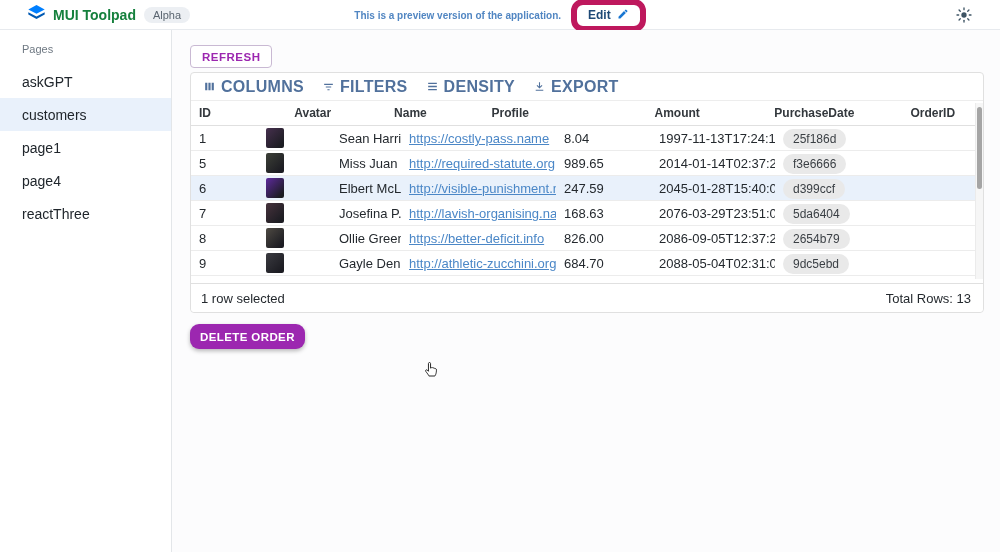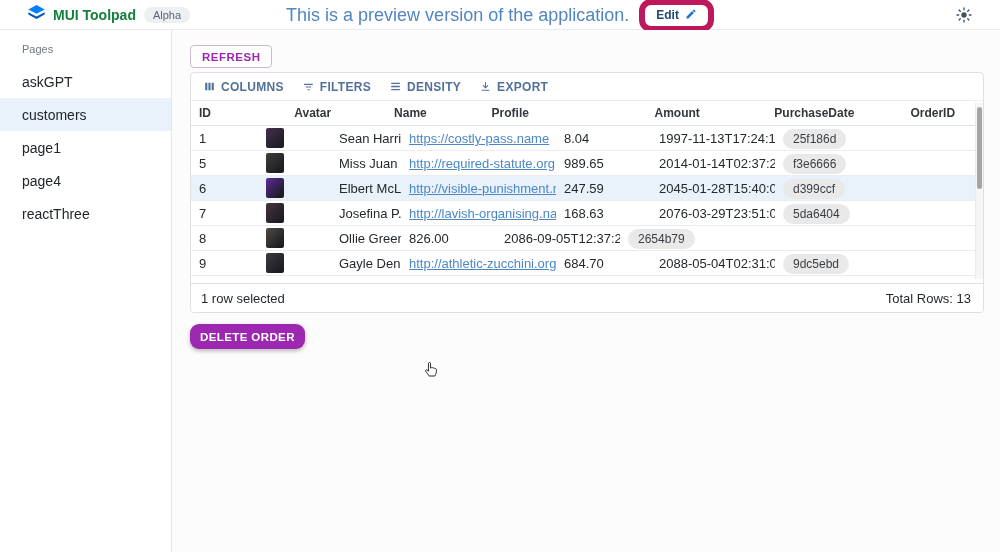--- a/index.html
+++ b/index.html
@@ -6,21 +6,21 @@
   html,body { width:1000px; height:552px; font-family:"Liberation Sans", sans-serif; background:#fff; overflow:hidden; position:relative; }
 
   
   .topbar { position:absolute; top:0; left:0; width:1000px; height:30px; background:#fff;
             border-bottom:1px solid #e7eaee; display:flex; align-items:center; }
   .brand { display:flex; align-items:center; gap:8px; margin-left:28px; }
   .brand-title { color:#15803d; font-weight:bold; font-size:14px; }
   .alpha-badge { background:#eceff3; color:#5a6570; font-size:11px; padding:2px 9px; border-radius:10px; }
   .topbar-center { position:absolute; left:0; right:0; top:0; height:30px; display:flex; align-items:center; justify-content:center; gap:10px; pointer-events:none; }
   .topbar-center > * { pointer-events:auto; }
-  .preview-text { color:#5186c2; font-size:18px; }
+  .preview-text { color:#5186c2; font-size:10px;font-weight:bold; }
   .edit-btn { display:flex; align-items:center; gap:6px; border:6px solid #be185d; border-radius:12px;
               background:#fff; color:#1e4976; font-size:12px; font-weight:bold; padding:3px 11px; cursor:pointer; }
   .theme-toggle { position:absolute; right:28px; top:7px; width:16px; height:16px; cursor:pointer; }
 
   
   .sidebar { position:absolute; top:30px; left:0; width:172px; height:522px; background:#fff; border-right:1px solid #e3e6e9; }
   .sidebar-section { color:#6e7882; font-size:11px; margin:13px 0 0 22px; }
   .sidebar-list { margin-top:10px; }
   .sidebar-item { height:33px; display:flex; align-items:center; padding-left:22px; font-size:14px; color:#20262c; cursor:pointer; }
   .sidebar-item.selected { background:#e9f1fb; }
@@ -30,21 +30,21 @@
 
   .refresh-btn { position:absolute; left:18px; top:15px; height:23px; padding:0 11px; background:#fff;
                  border:1px solid #c9b9d3; border-radius:4px; color:#9c27b0; font-size:11.5px; font-weight:bold;
                  letter-spacing:0.5px; cursor:pointer; font-family:"Liberation Sans", sans-serif; }
 
   .grid { position:absolute; left:18px; top:42px; width:794px; height:241px; background:#fff;
           border:1px solid #e0e0e0; border-radius:4px; }
 
   .grid-toolbar { height:28px; display:flex; align-items:center; gap:4px; padding-left:5px; border-bottom:1px solid #ededed; }
   .tb-btn { display:flex; align-items:center; gap:5px; border:none; background:transparent; color:#51719c;
-            font-size:12px; font-weight:bold; letter-spacing:0.3px; padding:4px 7px; cursor:pointer;
+            font-size:16px; font-weight:bold; letter-spacing:0.3px; padding:4px 7px; cursor:pointer;
             font-family:"Liberation Sans", sans-serif; }
   .tb-btn svg { display:block; }
 
   .grid-header { height:25px; display:flex; border-bottom:1px solid #e0e0e0;gap:40px; }
   .hcell { font-size:12px; font-weight:bold; color:#33383d; line-height:25px; padding:0 8px;
            white-space:nowrap; overflow:hidden; }
   .grid-rows { position:relative; }
   .grid-row { height:25px; display:flex; border-bottom:1px solid #ececec; background:#fff; cursor:pointer; }
   .grid-row.selected { background:#e9f1fb; }
   .cell { font-size:13px; color:#24292e; line-height:25px; padding:0 8px; white-space:nowrap; overflow:hidden; }
@@ -212,20 +212,21 @@
           <div class="cell" style="width: 95px;">168.63</div>
           <div class="cell right" style="width: 124px;">2076-03-29T23:51:07.968Z</div>
           <div class="cell" style="width: 100px;"><span class="chip">5da6404</span></div>
         </div>
         <div class="grid-row">
           <div class="cell" style="width: 67px;">8</div>
           <div class="cell" style="width: 73px;">
             <div class="avatar" style="background: linear-gradient(135deg, rgb(78, 74, 67) 0%, rgb(28, 28, 34) 85%);"></div>
           </div>
           <div class="cell" style="width: 70px;">Ollie Green...</div>
+          <div class="cell" style="width: 155px;"><a href="#">https://better-deficit.info</a></div>
           <div class="cell" style="width: 95px;">826.00</div>
           <div class="cell right" style="width: 124px;">2086-09-05T12:37:27.015Z</div>
           <div class="cell" style="width: 100px;"><span class="chip">2654b79</span></div>
         </div>
         <div class="grid-row">
           <div class="cell" style="width: 67px;">9</div>
           <div class="cell" style="width: 73px;">
             <div class="avatar" style="background: linear-gradient(135deg, rgb(59, 59, 65) 0%, rgb(28, 28, 34) 85%);"></div>
           </div>
           <div class="cell" style="width: 70px;">Gayle Den...</div>

